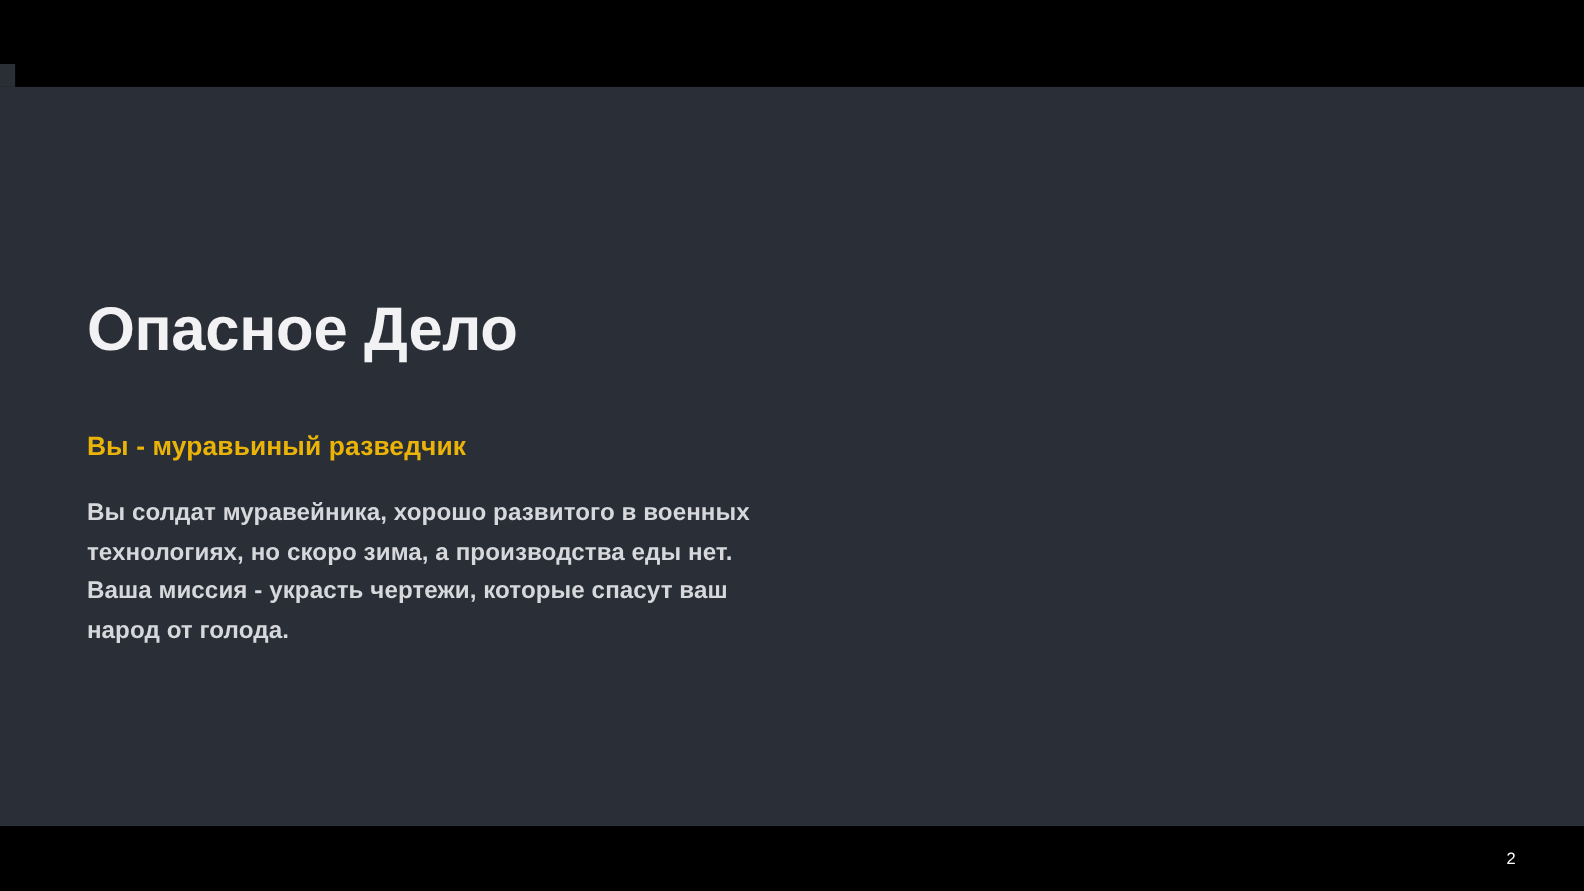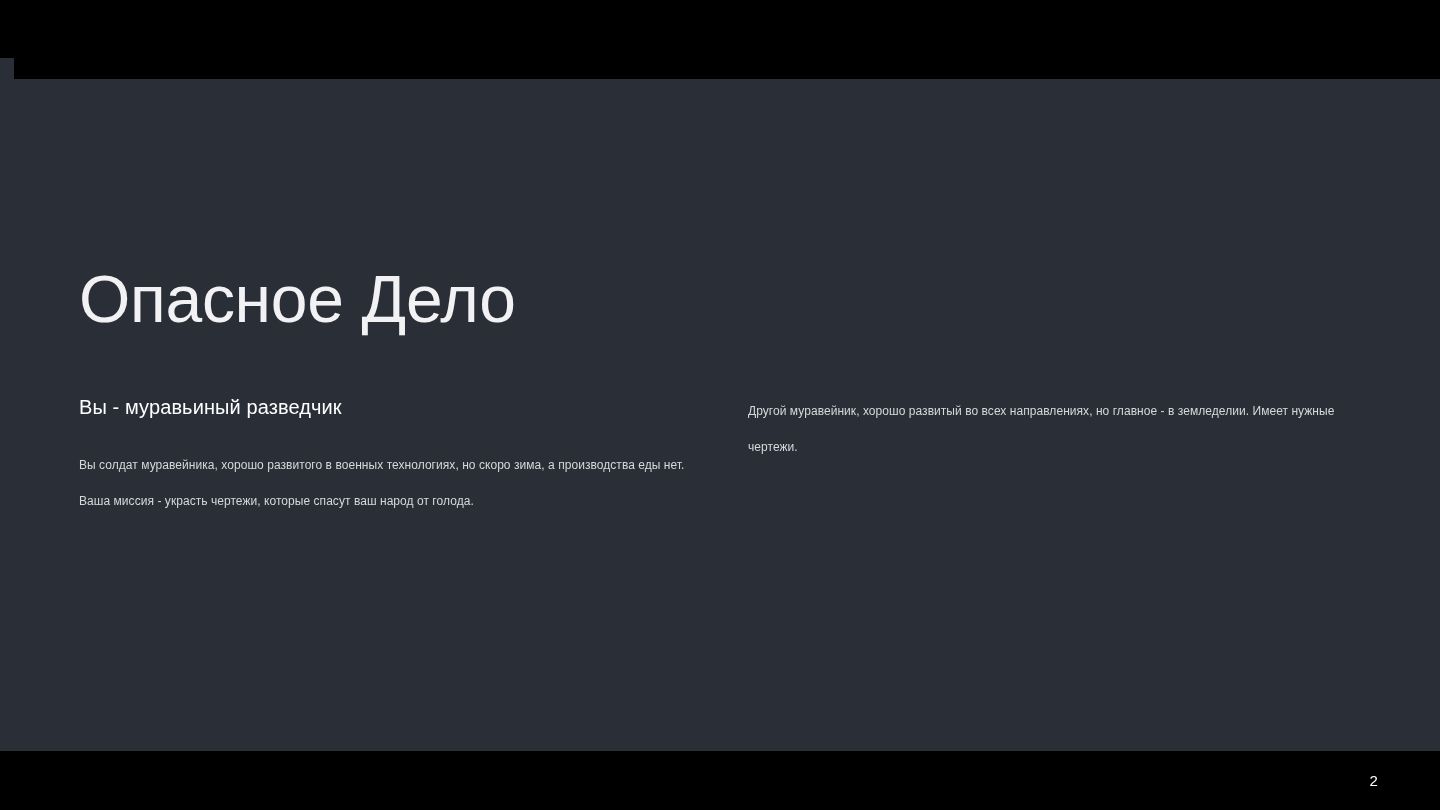--- a/index.html
+++ b/index.html
@@ -79,23 +79,23 @@
     width: 1440px;
     height: 672px;
     background: #2a2e36;
     overflow: hidden;
   }
 
   .slide-title {
     position: absolute;
     left: 79px;
     top: 188px;
-    font-size: 66px;
+    font-size: 56px;
     line-height: 64px;
-    font-weight: 400;
+    font-weight: 700;
     color: #f2f2f4;
     letter-spacing: -0.3px;
     white-space: nowrap;
   }
 
   .columns {
     position: absolute;
     left: 0;
     top: 315px;
     width: 1440px;
@@ -103,32 +103,32 @@
 
   .column {
     position: absolute;
     top: 0;
   }
   .column.left  { left: 79px;  width: 625px; }
   .column.right { left: 748px; width: 600px; }
 
   .col-heading {
     margin: 0 0 28px 0;
-    font-size: 20px;
+    font-size: 24px;
     line-height: 26px;
-    font-weight: 400;
-    color: #ffffff;
+    font-weight: 700;
+    color: #eab308;
     letter-spacing: 0.1px;
   }
 
   .col-body {
     margin: 0;
-    font-size: 12px;
+    font-size: 22px;
     line-height: 35.5px;
-    font-weight: 400;
+    font-weight: 700;
     color: #d6d8db;
     letter-spacing: 0.05px;
   }
 </style>
 </head>
 <body>
 
 <div id="viewer">
 
   <div class="top-sliver"></div>
@@ -140,21 +140,20 @@
     <div class="slide-title">Опасное Дело</div>
 
     <div class="columns">
 
       <div class="column left">
         <h2 class="col-heading">Вы - муравьиный разведчик</h2>
         <p class="col-body">Вы солдат муравейника, хорошо развитого в военных технологиях, но скоро зима, а производства еды нет. Ваша миссия - украсть чертежи, которые спасут ваш народ от голода.</p>
       </div>
 
       <div class="column right">
-        <p class="col-body">Другой муравейник, хорошо развитый во всех направлениях, но главное - в земледелии. Имеет нужные чертежи.</p>
       </div>
 
     </div>
   </div>
 
   <div class="bottom-bar"></div>
 
   <div class="page-number">2</div>
 
 </div>

